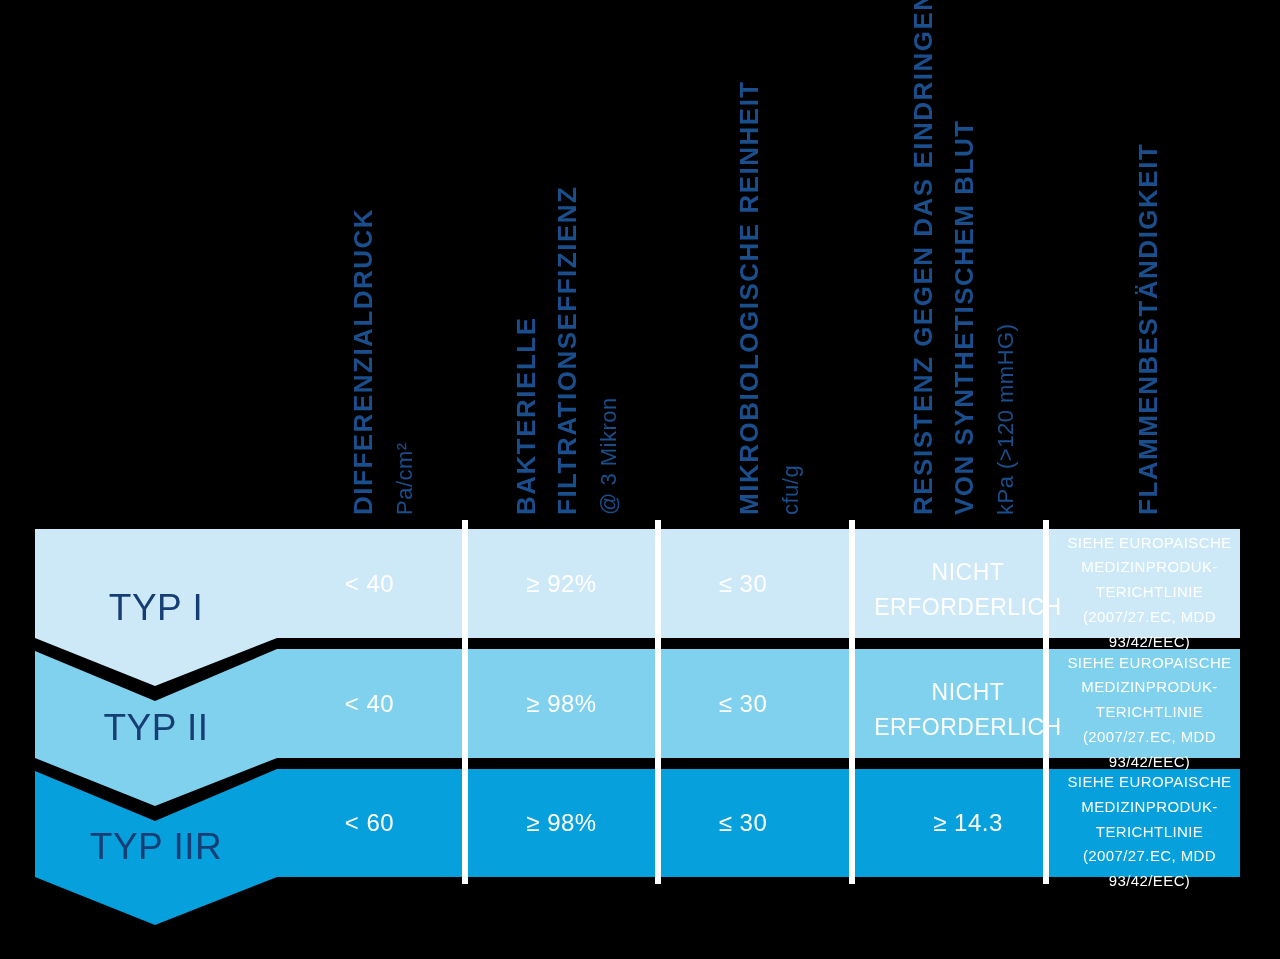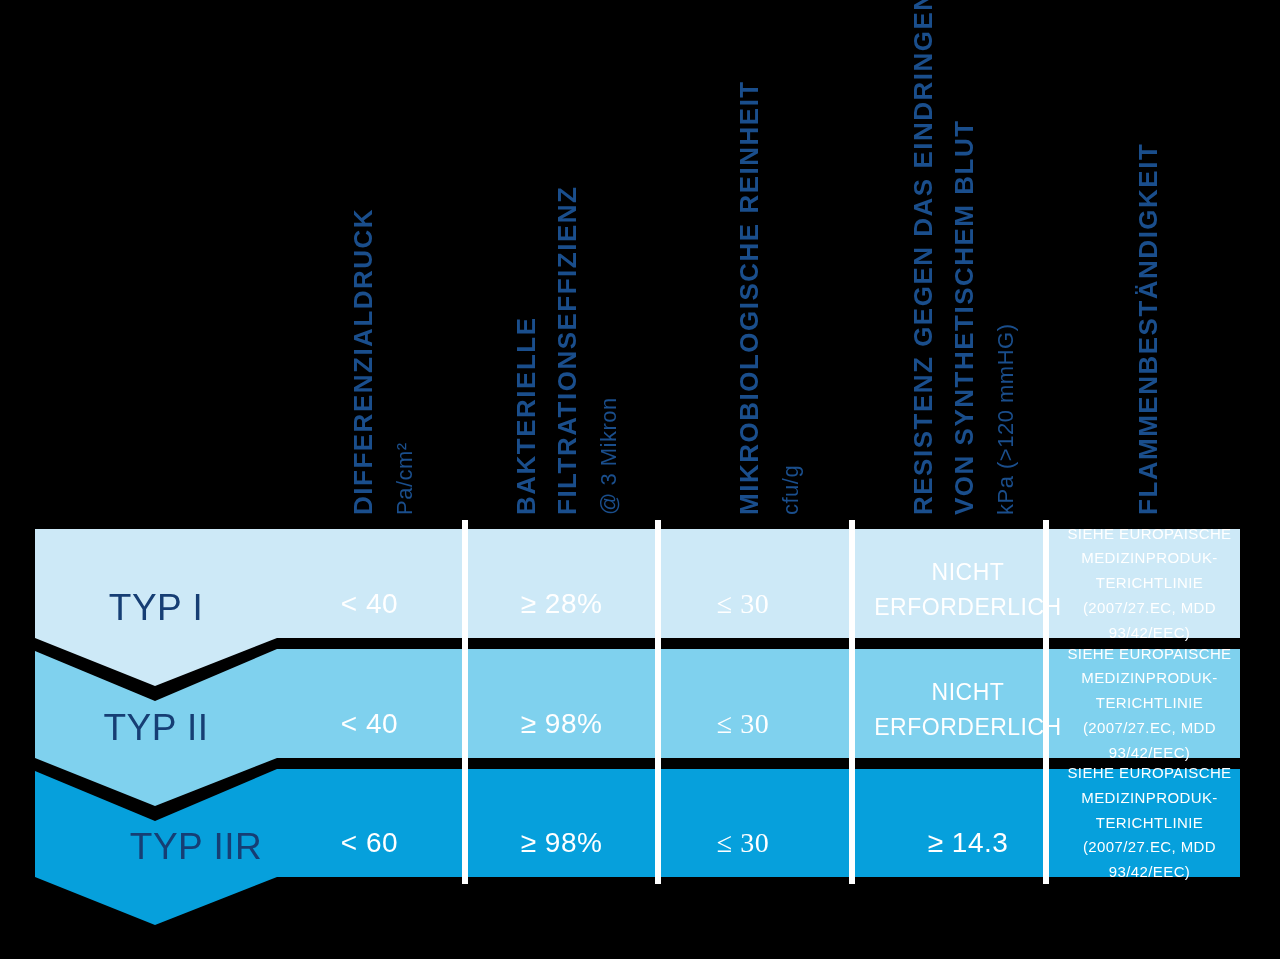--- a/index.html
+++ b/index.html
@@ -31,41 +31,41 @@
 
   
   .label {
     position: absolute; left: 35px; width: 242px;
     display: flex; align-items: center; justify-content: center;
     color: var(--label_text, #163e74);
     font-weight: normal; font-size: 37px; letter-spacing: 0.5px;
   }
   .lr0 { top: 529px; height: 157px; }
   .lr1 { top: 649px; height: 157px; }
-  .lr2 { top: 769px; height: 156px; margin-left: 40px; }
+  .lr2 { top: 769px; height: 156px; }
 
   
   .cell {
     position: absolute;
     display: flex; align-items: center; justify-content: center;
     text-align: center; color: var(--cell_text, #fff);
   }
   .r0 { top: 529px; height: 109px; }
   .r1 { top: 649px; height: 109px; }
   .r2 { top: 769px; height: 108px; }
   .c0 { left: 277px;  width: 185px; }
   .c1 { left: 468px;  width: 187px; }
-  .c2 { left: 661px;  width: 164px; font-family: Liberation Serif, serif; }
+  .c2 { left: 661px;  width: 164px; }
   .c3 { left: 855px;  width: 226px; }
   .c4 { left: 1049px; width: 191px; }
-  .value       { font-size: 28px; letter-spacing: 0.5px; padding-top: 20px; }
+  .value       { font-size: 24px; letter-spacing: 0.5px; padding-top: 0; }
   .value-small { font-size: 23px; letter-spacing: 0.5px; line-height: 1.5;
                  white-space: pre-line; padding-top: 6px; }
   .note        { font-size: 15px; letter-spacing: 0.4px; line-height: 1.65;
-                 white-space: pre-line; padding: 0 5px; }
+                 white-space: pre-line; padding: 9px 5px; }
 </style>
 </head>
 <body>
 
 <div>
 
   <svg class="layer" width="1280" height="959" viewBox="0 0 1280 959">
     <polygon points="35,529 1240,529 1240,638 277,638 155,686 35,638" fill="#cde9f7"></polygon>
     <polygon points="35,651 155,701 277,649 1240,649 1240,758 277,758 155,806 35,758" fill="#7fd1ee"></polygon>
     <polygon points="35,771 155,821 277,769 1240,769 1240,877 277,877 155,925 35,877" fill="#06a0dc"></polygon>
@@ -95,21 +95,21 @@
   </div>
   <div class="col-header h4">
     <div class="t">FLAMMENBESTÄNDIGKEIT</div>
   </div>
 
   <div class="label lr0">TYP I</div>
   <div class="label lr1">TYP II</div>
   <div class="label lr2">TYP IIR</div>
 
   <div class="cell value r0 c0">&lt; 40</div>
-  <div class="cell value r0 c1">≥ 28%</div>
+  <div class="cell value r0 c1">≥ 92%</div>
   <div class="cell value r0 c2">≤ 30</div>
   <div class="cell value-small r0 c3">NICHT
 ERFORDERLICH</div>
   <div class="cell note r0 c4">SIEHE EUROPAISCHE
 MEDIZINPRODUK-
 TERICHTLINIE
 (2007/27.EC, MDD
 93/42/EEC)</div>
 
   <div class="cell value r1 c0">&lt; 40</div>

